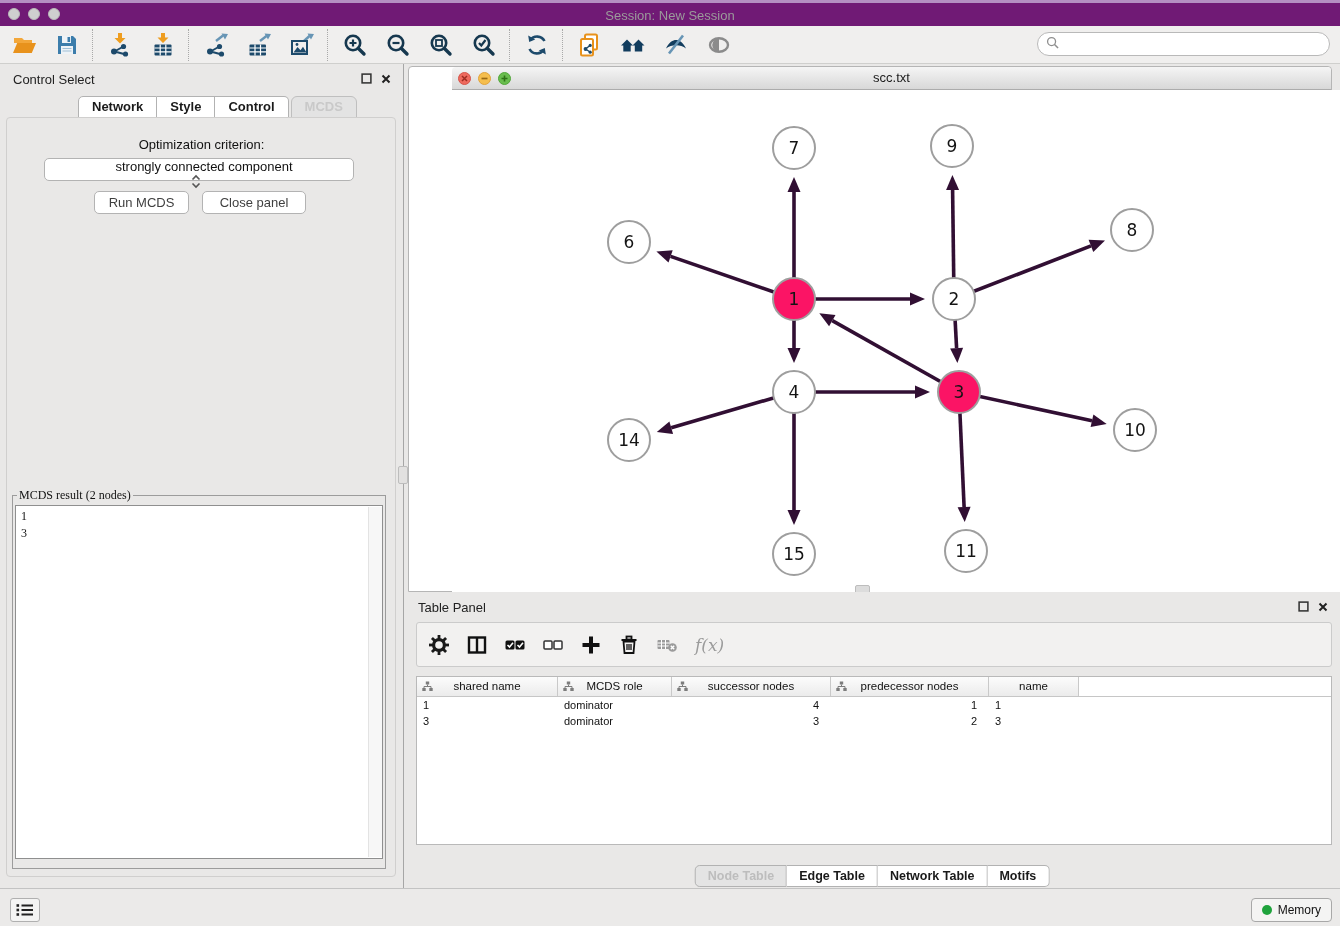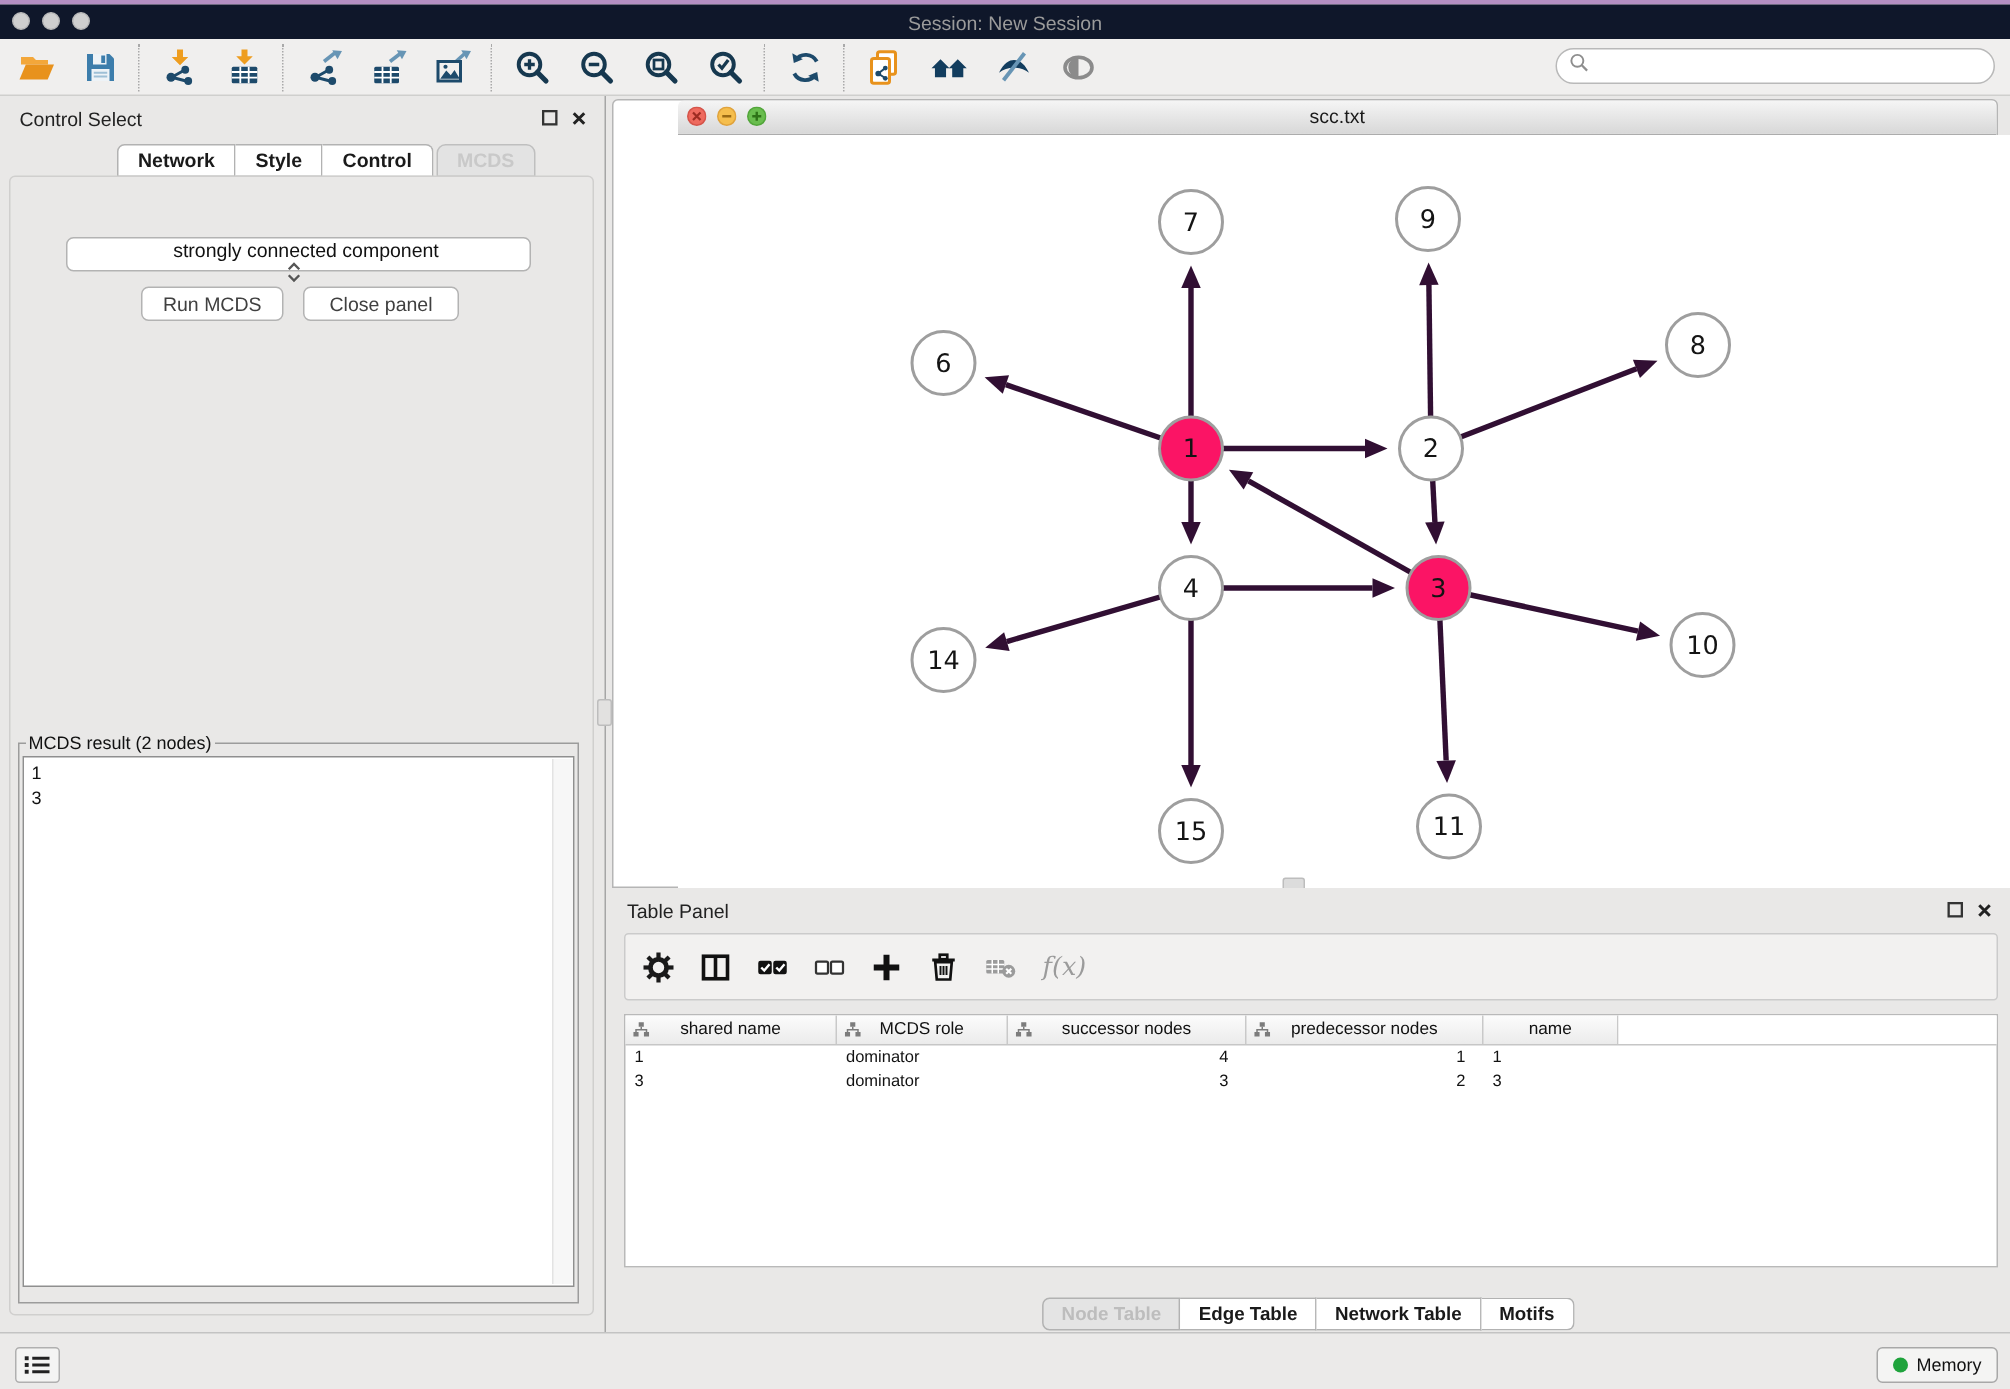--- a/index.html
+++ b/index.html
@@ -1,20 +1,20 @@
 <!DOCTYPE html>
 <html><head>
 <meta charset="utf-8">
 <style>
   html,body{margin:0;padding:0;background:#d8d8d8;font-family:"Liberation Sans",sans-serif;}
   #app{position:relative;width:1340px;height:926px;background:#e9e8e7;overflow:hidden;
        -webkit-font-smoothing:antialiased;}
   
   #accent{position:absolute;left:0;top:0;width:1340px;height:3px;background:#b48fc2;}
-  #titlebar{position:absolute;left:0;top:3px;width:1340px;height:23px;background:#0f172a;}
+  #titlebar{position:absolute;left:0;top:3px;width:1340px;height:23px;background:#701a75;}
   .mac-lights{position:absolute;left:8px;top:5px;display:flex;gap:8px;}
   .mac-light{width:12px;height:12px;border-radius:50%;background:#cfcfcf;border:1px solid #b9b9b9;box-sizing:border-box;}
   #win-title{position:absolute;left:0;right:0;top:5px;text-align:center;font-size:13px;color:#9b9b9b;}
   
   #toolbar{position:absolute;left:0;top:26px;width:1340px;height:38px;background:#f0efee;
            border-bottom:1px solid #cfcfcd;display:flex;align-items:center;padding-left:10px;box-sizing:border-box;}
   .tbi{width:27px;height:27px;margin-right:16px;display:inline-flex;align-items:center;justify-content:center;cursor:default;}
   .tbi svg{width:26px;height:26px;}
   .tsep{width:1px;height:32px;border-left:1px dotted #a9a9a9;margin:0 12px 0 -4px;}
   #search-box{position:absolute;right:10px;top:32px;width:293px;height:24px;background:#fff;
@@ -36,21 +36,21 @@
            border-radius:4px;background:#e9e8e7;box-sizing:border-box;}
   #opt-label{position:absolute;left:0;width:100%;top:73px;text-align:center;font-size:13px;color:#111;}
   #criterion-select{position:absolute;left:44px;top:94px;width:310px;height:23px;background:#fff;
            border:1px solid #b3b3b3;border-radius:5px;box-sizing:border-box;display:flex;align-items:center;font-size:13px;flex-direction:column;}
   #criterion-select .val{flex:1;padding-left:10px;color:#111;}
   .push-btn{position:absolute;height:23px;background:#fff;border:1px solid #b3b3b3;border-radius:5px;
             font-size:13px;color:#404040;display:flex;align-items:center;justify-content:center;box-sizing:border-box;}
   #run-btn{left:94px;top:127px;width:95px;}
   #closep-btn{left:202px;top:127px;width:104px;}
   #result-box{position:absolute;left:12px;top:424px;width:374px;height:381px;margin:0;padding:2px;
-              border:1px solid #9c9c9c;box-sizing:border-box;background:#e9e8e7;}
+              border:1px solid #9c9c9c;box-sizing:border-box;background:#e9e8e7;font-family:Liberation Serif, serif;}
   #result-box legend{font-size:12px;color:#111;padding:0 2px;margin-left:2px;}
   #result-area{position:relative;width:100%;height:354px;background:#fff;border:1px solid #8f8f8f;box-sizing:border-box;}
   #result-text{white-space:pre;font-size:12px;line-height:17px;padding:2px 0 0 5px;color:#111;}
   #result-scroll{position:absolute;right:0;top:1px;bottom:1px;width:13px;background:#f7f7f7;border-left:1px solid #e3e3e3;}
   
   #v-split{position:absolute;left:403px;top:64px;width:1px;height:824px;background:#a6a6a6;}
   #v-grip{position:absolute;left:398px;top:466px;width:10px;height:18px;background:#e2e1e0;border:1px solid #bdbdbd;border-radius:2px;box-sizing:border-box;}
   
   #net-win{position:absolute;left:408px;top:66px;width:924px;height:526px;border:1px solid #b5b5b5;
            border-radius:4px 4px 0 0;box-sizing:border-box;background:#fff;padding-left:43px;}
@@ -258,20 +258,21 @@
           </svg>
         </span>
     </div>
     <div id="cp-tabs">
       <span class="seg first">Network</span>
       <span class="seg">Style</span>
       <span class="seg last">Control</span>
       <span class="seg inactive-sel">MCDS</span>
     </div>
     <div id="cp-body"></div>
+    <div id="opt-label">Optimization criterion:</div>
     <div id="criterion-select">
       <span class="val">strongly connected component</span>
       <span style="margin-right:7px;"><svg width="10" height="15" viewBox="0 0 10 15">
         <path d="M1.5 5.5L5 2l3.5 3.5M1.5 9.5L5 13l3.5-3.5" stroke="#555" stroke-width="1.6" fill="none"></path>
           </svg></span>
     </div>
     <div id="run-btn" class="push-btn">Run MCDS</div>
     <div id="closep-btn" class="push-btn">Close panel</div>
     <fieldset id="result-box">
       <legend>MCDS result (2 nodes)</legend>

